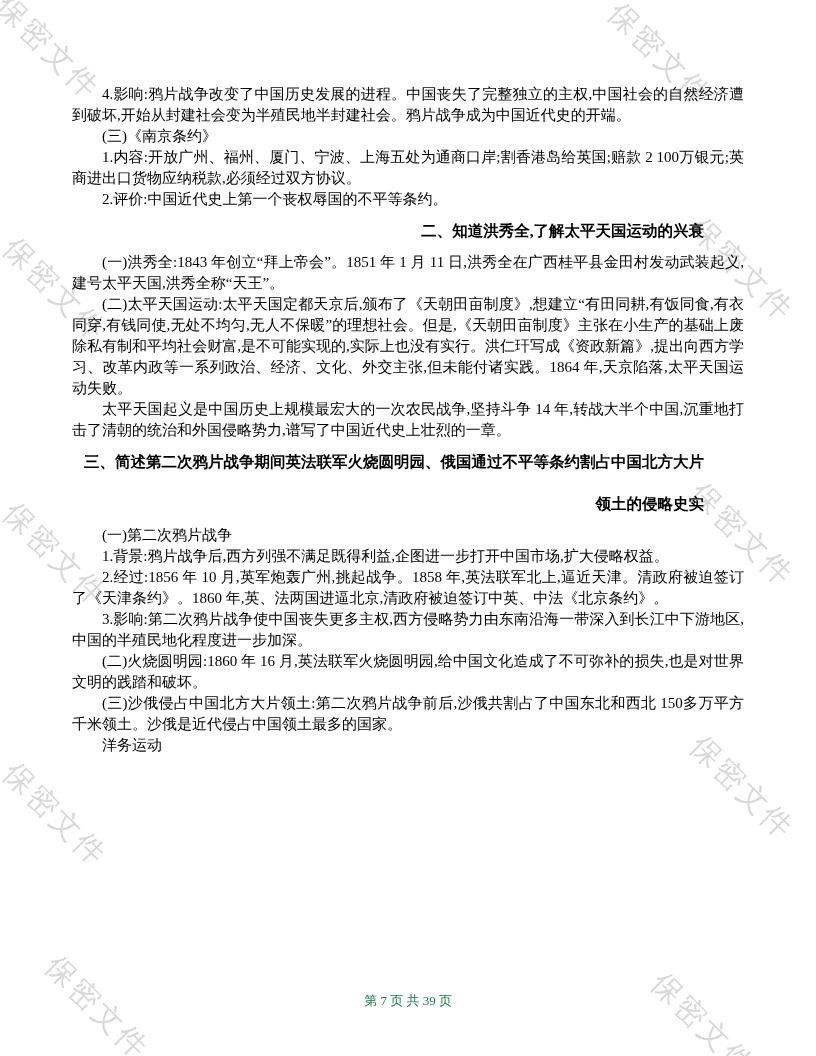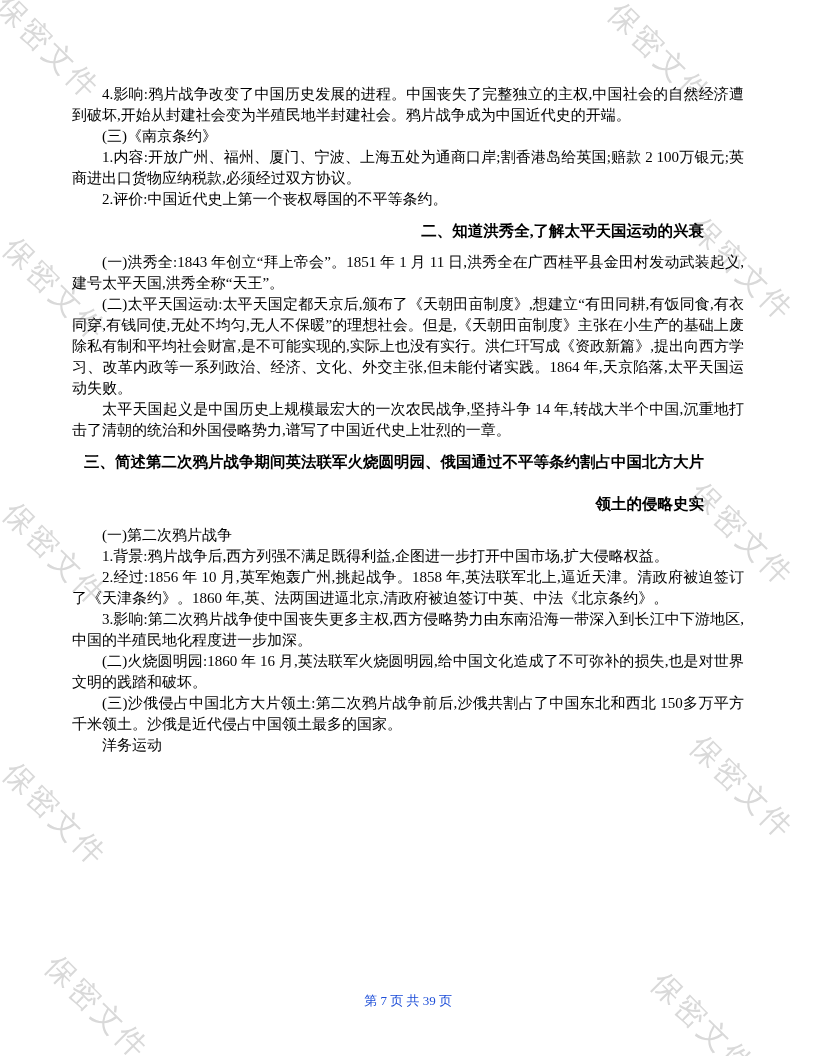--- a/index.html
+++ b/index.html
@@ -47,21 +47,21 @@
     max-width: 632px;
     text-align: right;
   }
   .footer {
     position: absolute;
     left: 0;
     right: 0;
     bottom: 46px;
     text-align: center;
     font-size: 13px;
-    color: #1d4ed8;
+    color: #15803d;
     z-index: 1;
   }
 </style>
 </head>
 <body>
 
 <div class="page">
 
   <span class="wm" style="left:48px;  top:48px;">保密文件</span>
   <span class="wm" style="left:660px; top:55px;">保密文件</span>

